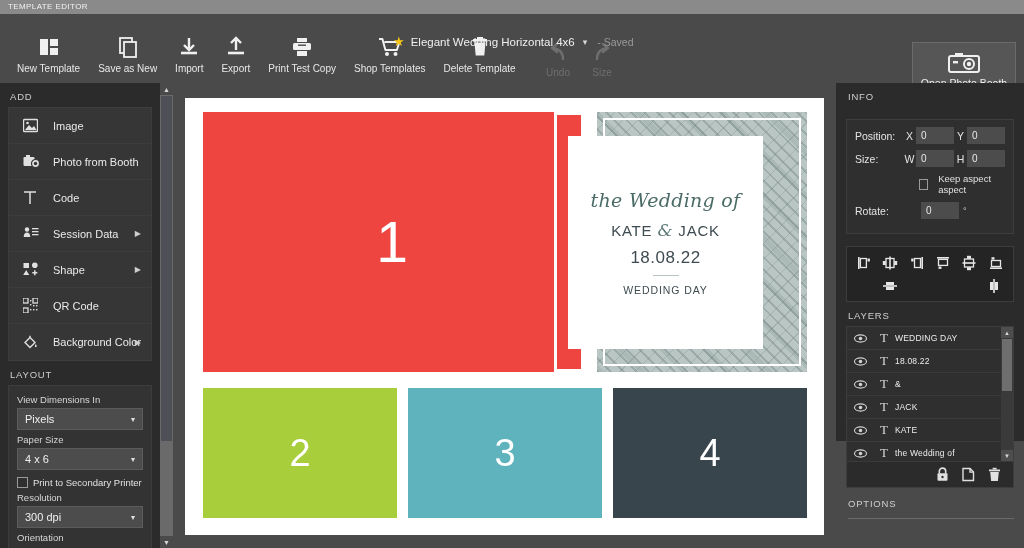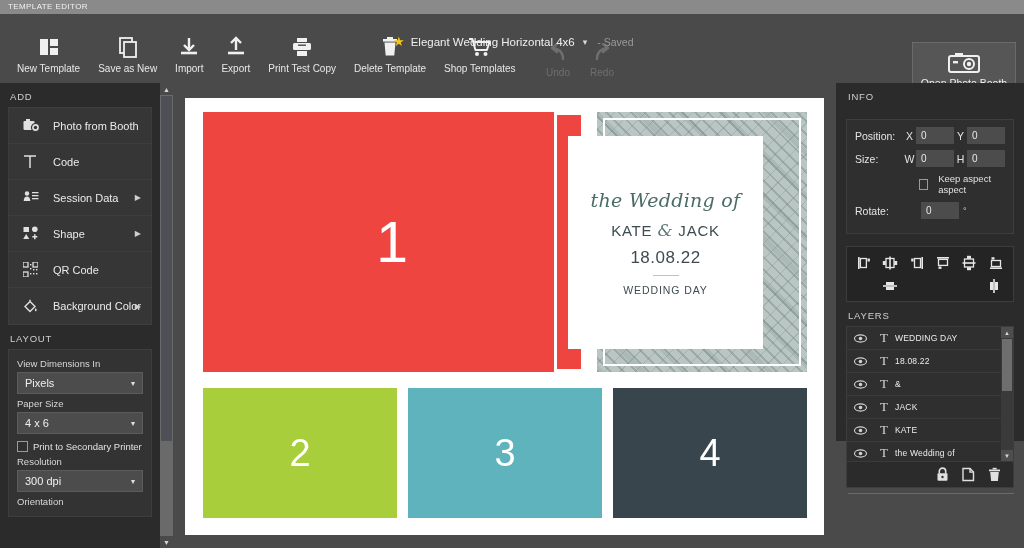--- a/index.html
+++ b/index.html
@@ -335,57 +335,57 @@
               <rect x="2" y="7" width="18" height="7" rx="1.5" fill="#f0f0f0"></rect>
               <rect x="6" y="15" width="10" height="5" fill="#f0f0f0"></rect>
               <rect x="7" y="8.5" width="8" height="1.4" fill="#4a4a4a"></rect>
             </svg>
         </span>
         <span class="lbl">Print Test Copy</span>
       </div>
 
       <div class="tb-item">
         <span class="ic">
+          <svg width="24" height="22" viewBox="0 0 24 22">
+              <path d="M1 3 h3.4 l3 11 h11.5 l2.6 -8 h-15" stroke="#f0f0f0" stroke-width="2" fill="none" stroke-linejoin="round"></path>
+              <circle cx="9" cy="18" r="2" fill="#f0f0f0"></circle>
+              <circle cx="17.5" cy="18" r="2" fill="#f0f0f0"></circle>
+            </svg>
+        </span>
+        <span class="lbl">Shop Templates</span>
+      </div>
+
+      <div class="tb-item">
+        <span class="ic">
           <svg width="22" height="22" viewBox="0 0 22 22">
               <rect x="4" y="3" width="14" height="2.6" fill="#f0f0f0"></rect>
               <rect x="8" y="1" width="6" height="2" fill="#f0f0f0"></rect>
               <path d="M5.5 6.5 h11 l-1.2 13 h-8.6 z" fill="#f0f0f0"></path>
             </svg>
         </span>
         <span class="lbl">Delete Template</span>
       </div>
-
-      <div class="tb-item">
-        <span class="ic">
-          <svg width="24" height="22" viewBox="0 0 24 22">
-              <path d="M1 3 h3.4 l3 11 h11.5 l2.6 -8 h-15" stroke="#f0f0f0" stroke-width="2" fill="none" stroke-linejoin="round"></path>
-              <circle cx="9" cy="18" r="2" fill="#f0f0f0"></circle>
-              <circle cx="17.5" cy="18" r="2" fill="#f0f0f0"></circle>
-            </svg>
-        </span>
-        <span class="lbl">Shop Templates</span>
-      </div>
     </div>
 
     <div class="undoredo">
       <div class="tb-item disabled">
         <span class="ic">
           <svg width="22" height="20" viewBox="0 0 22 20">
               <path d="M16 16 C16 8 10 5 5 5 M5 5 l5 -4 M5 5 l5 4" stroke="#6f6f6f" stroke-width="2.4" fill="none" stroke-linecap="round"></path>
             </svg>
         </span>
         <span class="lbl">Undo</span>
       </div>
       <div class="tb-item disabled">
         <span class="ic">
           <svg width="22" height="20" viewBox="0 0 22 20">
               <path d="M6 16 C6 8 12 5 17 5 M17 5 l-5 -4 M17 5 l-5 4" stroke="#6f6f6f" stroke-width="2.4" fill="none" stroke-linecap="round"></path>
             </svg>
         </span>
-        <span class="lbl">Redo</span>
+        <span class="lbl">Size</span>
       </div>
     </div>
 
     <div class="doctitle">
       <span class="star">★</span>
       <span>Elegant Wedding Horizontal 4x6</span>
       <span class="chev">▾</span>
       <span class="saved">- Saved</span>
     </div>
 
@@ -401,20 +401,30 @@
       </span>
       <span class="lbl">Open Photo Booth</span>
     </div>
   </div>
 
   <div class="leftbar">
     <div class="sec-head">ADD</div>
 
     <div class="addpanel">
 
+      <div class="add-item">
+        <span class="ic">
+          <svg width="15" height="15" viewBox="0 0 15 15">
+              <rect x="0.5" y="1.5" width="14" height="12" rx="1" fill="none" stroke="#e0e0e0" stroke-width="1.4"></rect>
+              <circle cx="4.5" cy="5" r="1.3" fill="#e0e0e0"></circle>
+              <path d="M2 12 l4 -5 3 3 2 -2 2.5 4 z" fill="#e0e0e0"></path>
+            </svg>
+        </span>
+        <span class="lbl">Image</span>
+      </div>
 
       <div class="add-item">
         <span class="ic">
           <svg width="17" height="15" viewBox="0 0 17 15">
               <rect x="0.5" y="3" width="11" height="9" rx="1.3" fill="#e0e0e0"></rect>
               <rect x="3" y="1" width="4" height="2.2" fill="#e0e0e0"></rect>
               <circle cx="12.5" cy="9.5" r="4" fill="#e0e0e0" stroke="#363636" stroke-width="1.2"></circle>
               <circle cx="12.5" cy="9.5" r="1.7" fill="#363636"></circle>
             </svg>
         </span>
@@ -752,16 +762,19 @@
         <span class="tb">
           <svg width="13" height="15" viewBox="0 0 13 15">
               <rect x="1" y="2.5" width="11" height="1.8" fill="#e0e0e0"></rect>
               <rect x="4.6" y="0.8" width="4" height="1.6" fill="#e0e0e0"></rect>
               <path d="M2.2 5 h8.6 l-0.9 9 h-6.8 z" fill="#e0e0e0"></path>
             </svg>
         </span>
       </div>
     </div>
 
+    <div class="optbox">
+      <div style="font-size:9.5px;color:#cfcfcf;letter-spacing:.8px;">OPTIONS</div>
+    </div>
     <div class="opt-rule"></div>
   </div>
 
 </div>
 
 </body></html>

